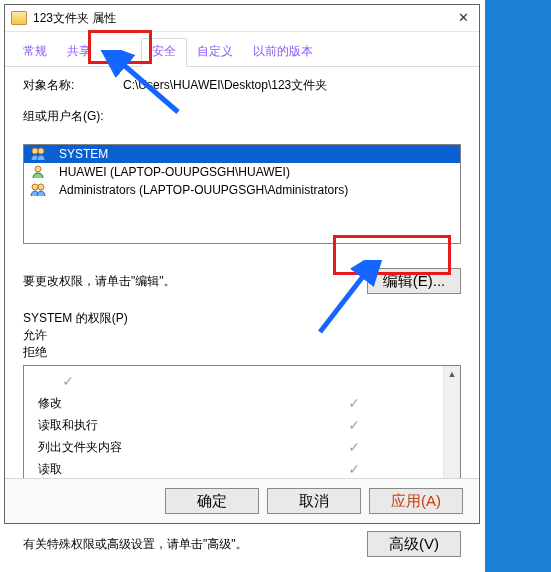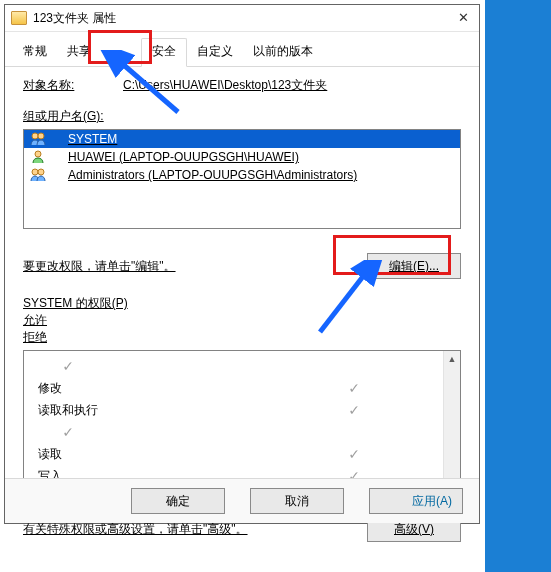--- a/index.html
+++ b/index.html
@@ -4,46 +4,46 @@
 <style>
   html,body{margin:0;padding:0;font-family:"Microsoft YaHei","Segoe UI",sans-serif;font-size:12px;color:#000;background:#fff;}
   .screen{position:relative;width:551px;height:572px;overflow:hidden;}
   .desktop{position:absolute;left:485px;top:0;width:66px;height:572px;background:#1b7fd4;}
   .dialog{position:absolute;left:4px;top:4px;width:476px;height:520px;background:#fff;border:1px solid #646464;box-sizing:border-box;}
   .titlebar{display:flex;align-items:center;height:26px;padding:0 6px;border-bottom:1px solid #e5e5e5;}
   .title-icon{width:14px;height:12px;background:linear-gradient(#ffe9a8,#f5c448);border:1px solid #c7923b;border-radius:1px;margin-right:6px;}
   .title-text{flex:1;font-size:12px;}
   .close-x{font-family:"Segoe UI Symbol";font-size:13px;color:#333;padding:0 4px;}
   .tabs{display:flex;align-items:flex-end;padding:6px 8px 0 8px;border-bottom:1px solid #d9d9d9;}
-  .tab{padding:4px 10px 6px 10px;cursor:default;color:#000000;}
+  .tab{padding:4px 10px 6px 10px;cursor:default;color:#8b5cf6;}
   .tab.active{border:1px solid #d9d9d9;border-bottom:1px solid #fff;background:#fff;border-radius:2px 2px 0 0;margin-bottom:-1px;margin-left:40px;}
-  .content{padding:10px 18px 0 18px;text-decoration:underline;}
+  .content{padding:10px 18px 0 18px;}
   .row{display:flex;margin-bottom:14px;}
   .label{width:100px;}
   .value{flex:1;}
-  .group-label{margin-bottom:4px;}
+  .group-label{margin-bottom:19px;}
   .listbox{border:1px solid #828282;height:98px;background:#fff;overflow:hidden;}
-  .listitem{display:flex;align-items:center;padding:2px 6px;gap:22px;}
+  .listitem{display:flex;align-items:center;padding:2px 6px;gap:13px;}
   .listitem.selected{background:#0a60d0;color:#fff;}
   .user-icon{width:16px;height:14px;display:inline-block;}
   .edit-row{display:flex;align-items:center;justify-content:space-between;margin:24px 0 16px 0;}
-  .btn{min-width:94px;height:26px;border:1px solid #8a8a8a;background:#e9e9e9;font-family:inherit;font-size:12px;cursor:default;padding:0 10px;}
-  .btn:disabled{color:#0369a1;text-align:right;}
+  .btn{min-width:94px;height:26px;border:1px solid #8a8a8a;background:#e9e9e9;font-family:inherit;font-size:15px;cursor:default;padding:0 10px;}
+  .btn:disabled{color:#c2410c;}
   .perm-head{display:flex;margin-bottom:4px;flex-direction:column;}
   .perm-head .ph-name{flex:1;}
   .perm-head .ph-col{width:60px;}
   .perm-box{border:1px solid #828282;height:150px;position:relative;background:#fff;}
   .perm-body{position:absolute;left:0;top:0;right:16px;bottom:0;padding:4px 0;}
   .perm-row{display:flex;align-items:center;height:22px;padding-left:14px;}
   .perm-row .pname{flex:1;}
   .perm-row .pcol{width:60px;text-align:center;color:#9f9f9f;font-size:14px;}
   .perm-scroll{position:absolute;right:0;top:0;width:16px;bottom:0;background:#f0f0f0;display:flex;flex-direction:column;justify-content:space-between;align-items:center;border-left:1px solid #e3e3e3;}
   .sbtn{width:16px;height:16px;display:flex;align-items:center;justify-content:center;color:#5a5a5a;font-size:9px;}
   .adv-row{display:flex;align-items:center;justify-content:space-between;margin-top:14px;}
-  .footer{position:absolute;left:0;right:0;bottom:0;height:44px;border-top:1px solid #d9d9d9;display:flex;align-items:center;justify-content:flex-end;gap:25px;padding-right:16px;background:#f9f9f9;}
+  .footer{position:absolute;left:0;right:0;bottom:0;height:44px;border-top:1px solid #d9d9d9;display:flex;align-items:center;justify-content:flex-end;gap:8px;padding-right:16px;background:#f9f9f9;}
   
   .anno-box{position:absolute;border:3px solid #e31b1b;pointer-events:none;}
   .anno-arrow{position:absolute;pointer-events:none;}
 </style>
 </head>
 <body>
 
 <div class="screen">
   <div class="desktop"></div>
 
@@ -127,20 +127,21 @@
               <div class="pname">修改</div>
               <div class="pcol">✓</div>
               <div class="pcol"></div>
             </div>
             <div class="perm-row">
               <div class="pname">读取和执行</div>
               <div class="pcol">✓</div>
               <div class="pcol"></div>
             </div>
             <div class="perm-row">
+              <div class="pname">列出文件夹内容</div>
               <div class="pcol">✓</div>
               <div class="pcol"></div>
             </div>
             <div class="perm-row">
               <div class="pname">读取</div>
               <div class="pcol">✓</div>
               <div class="pcol"></div>
             </div>
             <div class="perm-row">
               <div class="pname">写入</div>

